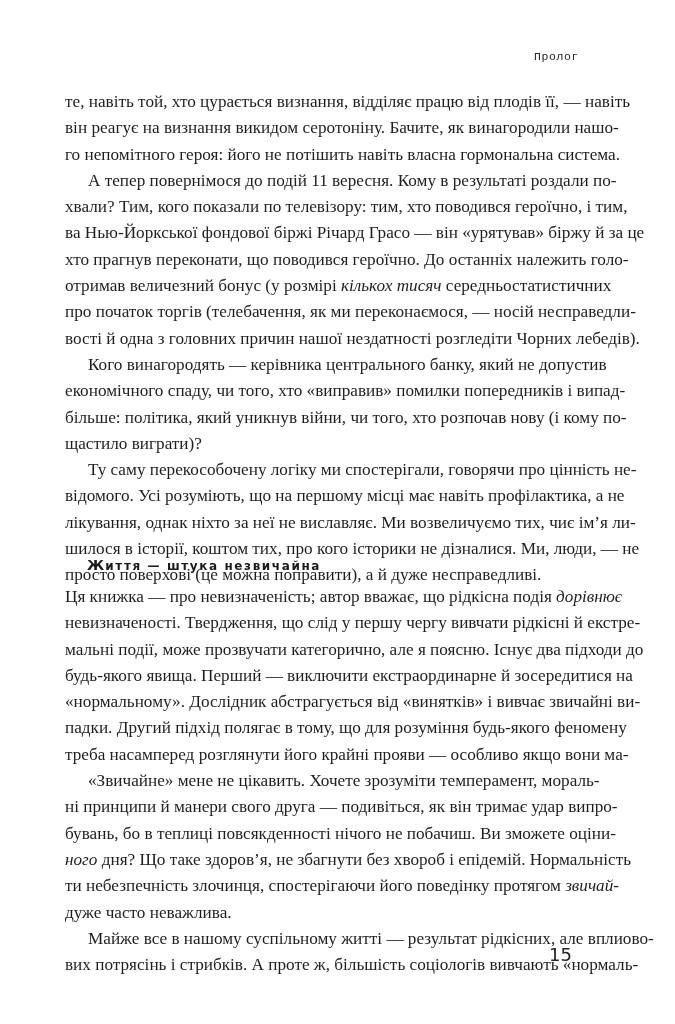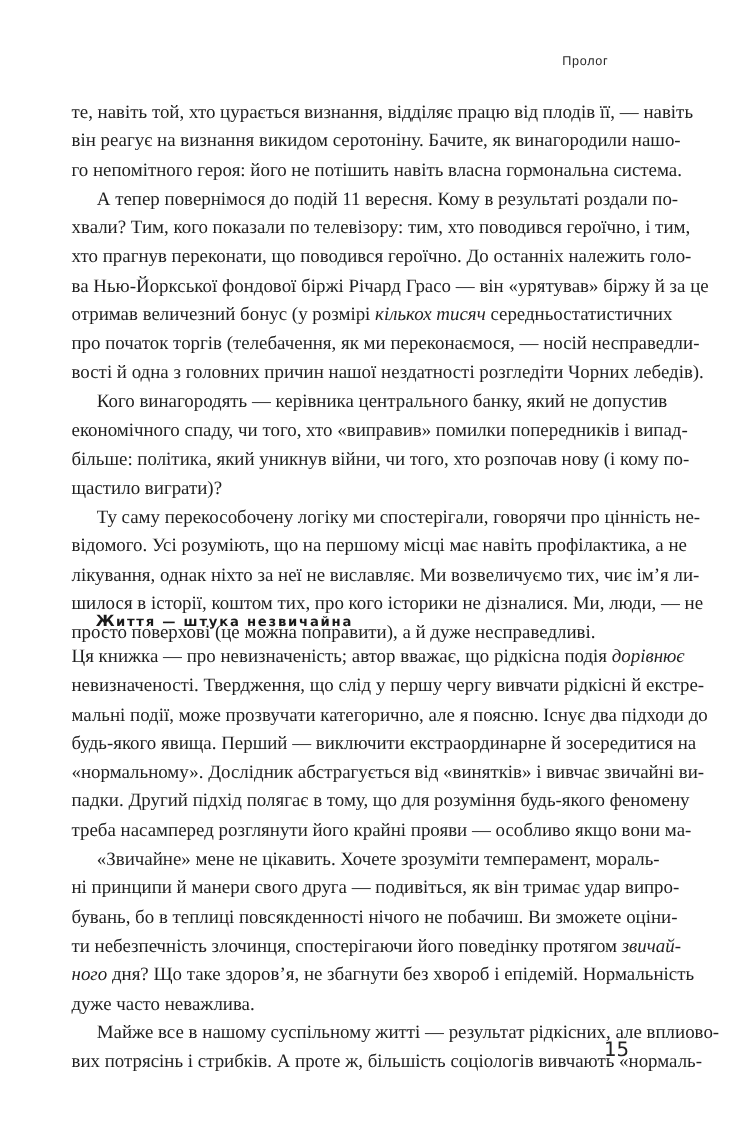--- a/index.html
+++ b/index.html
@@ -1,19 +1,19 @@
 <!DOCTYPE html>
 <html><head>
   <meta charset="utf-8">
   <style>
     html, body { margin: 0; padding: 0; background: #ffffff; }
     body { width: 675px; height: 1024px; position: relative; overflow: hidden; }
     .running-head {
-      position: absolute; top: 50px; right: 122px;
-      font-family: Liberation Sans, sans-serif; font-size: 11.5px;
+      position: absolute; top: 50px; right: 96px;
+      font-family: Liberation Mono, monospace; font-size: 11.5px;
       color: #2a2a2a; letter-spacing: 0.6px;
     }
     .text-block {
       position: absolute; left: 65px; width: 524px;
       font-family: "Liberation Serif", serif; font-size: 17.2px;
       line-height: 26.3px; color: #1e1e1e;
       text-align: justify; hyphens: manual;
     }
     .text-block .line {
       display: block; text-align: justify; text-align-last: justify;
@@ -39,22 +39,22 @@
 <body>
 
 <div class="running-head">Пролог</div>
 
 <div class="text-block" id="section1">
     <span class="line">те, навіть той, хто цурається визнання, відділяє працю від плодів її, — навіть</span>
     <span class="line">він реагує на визнання викидом серотоніну. Бачите, як винагородили нашо-</span>
     <span class="line last">го непомітного героя: його не потішить навіть власна гормональна система.</span>
     <span class="line indent">А тепер повернімося до подій 11 вересня. Кому в результаті роздали по-</span>
     <span class="line">хвали? Тим, кого показали по телевізору: тим, хто поводився героїчно, і тим,</span>
+    <span class="line">ва Нью-Йоркської фондової біржі Річард Грасо — він «урятував» біржу й за це</span>
     <span class="line">хто прагнув переконати, що поводився героїчно. До останніх належить голо-</span>
-    <span class="line">ва Нью-Йоркської фондової біржі Річард Грасо — він «урятував» біржу й за це</span>
     <span class="line"><span>отримав величезний бонус (у розмірі </span><em>кількох тисяч</em><span> середньостатистичних</span></span>
     <span class="line">про початок торгів (телебачення, як ми переконаємося, — носій несправедли-</span>
     <span class="line last">вості й одна з головних причин нашої нездатності розгледіти Чорних лебедів).</span>
     <span class="line indent">Кого винагородять — керівника центрального банку, який не допустив</span>
     <span class="line">економічного спаду, чи того, хто «виправив» помилки попередників і випад-</span>
     <span class="line">більше: політика, який уникнув війни, чи того, хто розпочав нову (і кому по-</span>
     <span class="line last">щастило виграти)?</span>
     <span class="line indent">Ту саму перекособочену логіку ми спостерігали, говорячи про цінність не-</span>
     <span class="line">відомого. Усі розуміють, що на першому місці має навіть профілактика, а не</span>
     <span class="line">лікування, однак ніхто за неї не вислав­ляє. Ми возвеличуємо тих, чиє ім’я ли-</span>
@@ -68,20 +68,20 @@
     <span class="line"><span>Ця книжка — про невизначеність; автор вважає, що рідкісна подія </span><em>дорівнює</em></span>
     <span class="line">невизначеності. Твердження, що слід у першу чергу вивчати рідкісні й екстре-</span>
     <span class="line">мальні події, може прозвучати категорично, але я поясню. Існує два підходи до</span>
     <span class="line">будь-якого явища. Перший — виключити екстраординарне й зосередитися на</span>
     <span class="line">«нормальному». Дослідник абстрагується від «винятків» і вивчає звичайні ви-</span>
     <span class="line">падки. Другий підхід полягає в тому, що для розуміння будь-якого феномену</span>
     <span class="line">треба насамперед розглянути його крайні прояви — особливо якщо вони ма-</span>
     <span class="line indent">«Звичайне» мене не цікавить. Хочете зрозуміти темперамент, мораль-</span>
     <span class="line">ні принципи й манери свого друга — подивіться, як він тримає удар випро-</span>
     <span class="line">бувань, бо в теплиці повсякденності нічого не побачиш. Ви зможете оціни-</span>
+    <span class="line"><em>ного</em><span> дня? Що таке здоров’я, не збагнути без хвороб і епідемій. Нормальність</span></span>
     <span class="line"><span>ти небезпечність злочинця, спостерігаючи його поведінку протягом </span><em>звичай-</em></span>
-    <span class="line"><em>ного</em><span> дня? Що таке здоров’я, не збагнути без хвороб і епідемій. Нормальність</span></span>
     <span class="line last">дуже часто неважлива.</span>
     <span class="line indent">Майже все в нашому суспільному житті — результат рідкісних, але вплиово-</span>
     <span class="line">вих потрясінь і стрибків. А проте ж, більшість соціологів вивчають «нормаль-</span>
   </div>
 
 <div class="page-number">15</div>
 
 </body></html>

